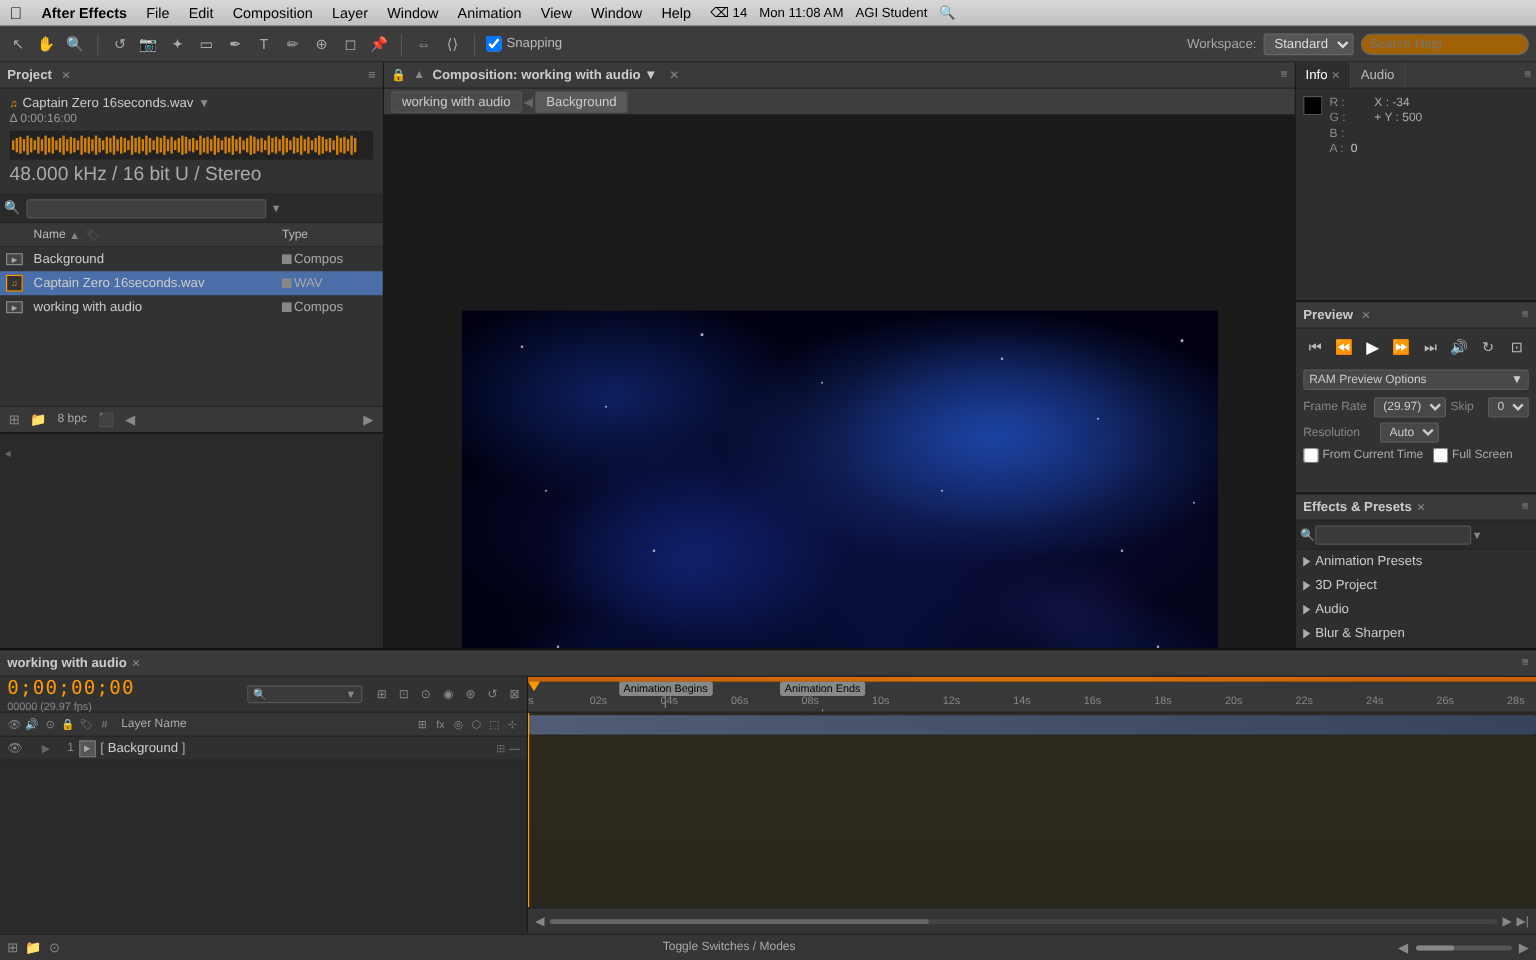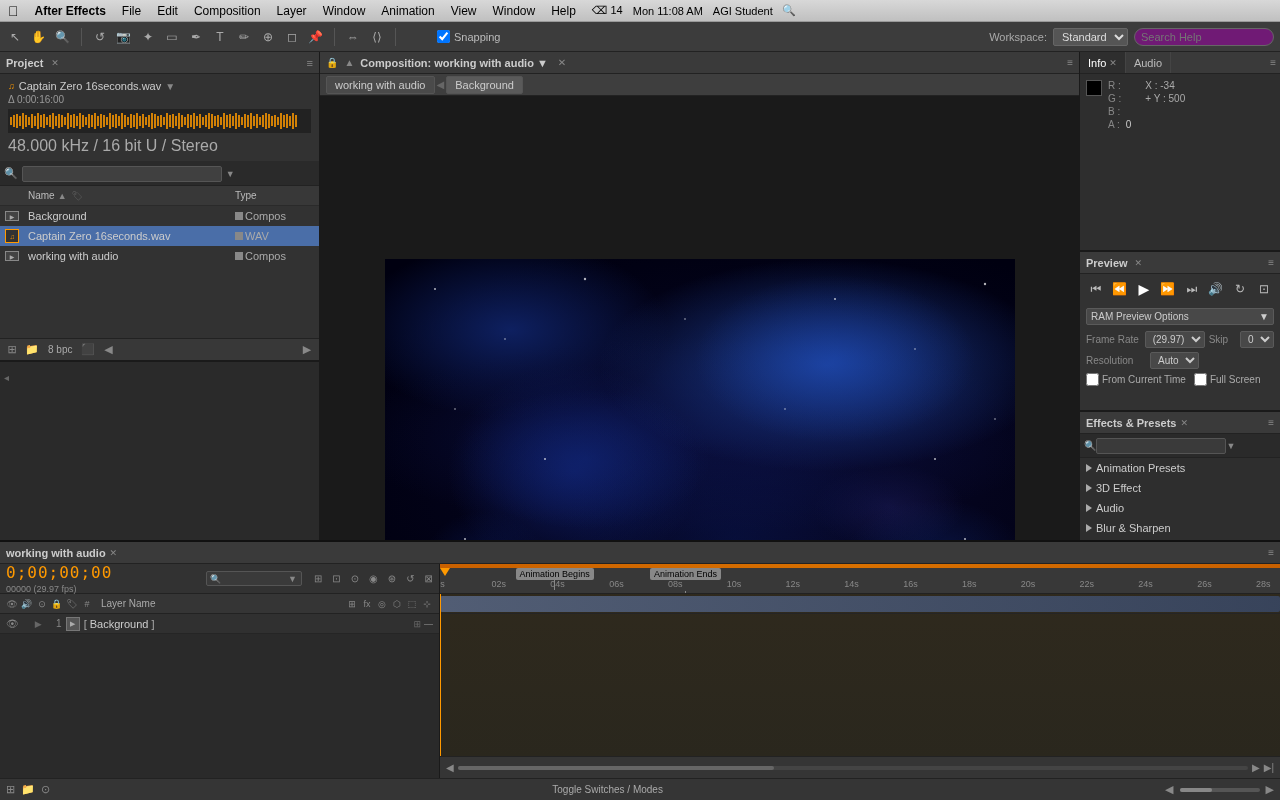--- a/index.html
+++ b/index.html
@@ -65,38 +65,37 @@
       cursor: pointer;
     }
     .toolbar-sep {
       width: 1px;
       height: 18px;
       background: #555;
       margin: 0 3px;
     }
     .snapping-checkbox {
       display: flex;
-      align-items: center;
+      align-items: flex-start;
       gap: 4px;
       color: #bbb;
       font-size: 11px;
-      margin-left: 32px;
     }
     .snapping-checkbox input { cursor: pointer; }
     .workspace-label { color: #aaa; font-size: 11px; }
     .workspace-dropdown {
       background: #555;
       border: 1px solid #666;
       color: #ddd;
       font-size: 11px;
       padding: 1px 4px;
       border-radius: 2px;
     }
     .search-box {
-      background: #701a75;
+      background: #a16207;
       border: 1px solid #666;
       color: #ddd;
       font-size: 11px;
       padding: 2px 6px;
       border-radius: 10px;
       width: 140px;
     }
 
     
     #main {
@@ -1309,21 +1308,21 @@
         <span style="color:#888;font-size:9px;">▼</span>
       </div>
       <div class="effects-list">
 
         <div class="effects-category">
           <span class="tri-right"></span>
           <span class="effects-cat-label">Animation Presets</span>
         </div>
         <div class="effects-category">
           <span class="tri-right"></span>
-          <span class="effects-cat-label">3D Effect</span>
+          <span class="effects-cat-label">3D Project</span>
         </div>
         <div class="effects-category">
           <span class="tri-right"></span>
           <span class="effects-cat-label">Audio</span>
         </div>
         <div class="effects-category">
           <span class="tri-right"></span>
           <span class="effects-cat-label">Blur &amp; Sharpen</span>
         </div>
         <div class="effects-category">

